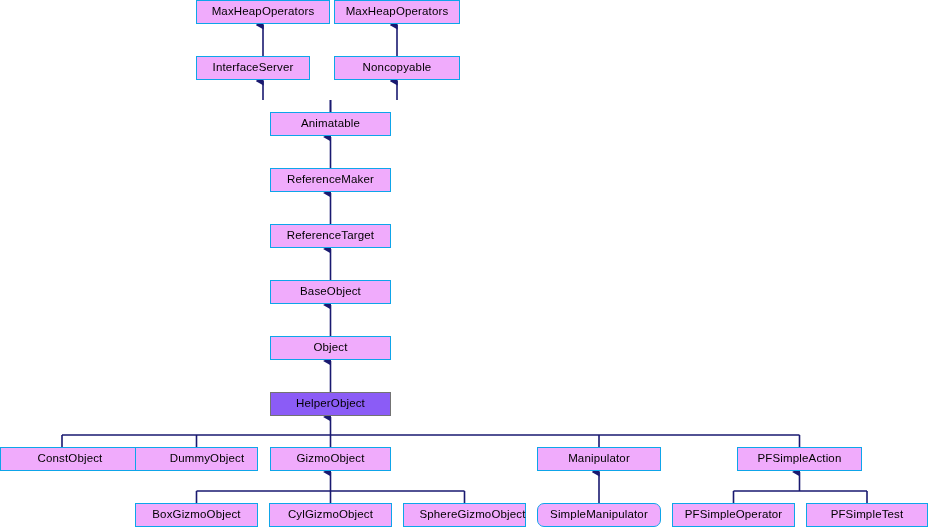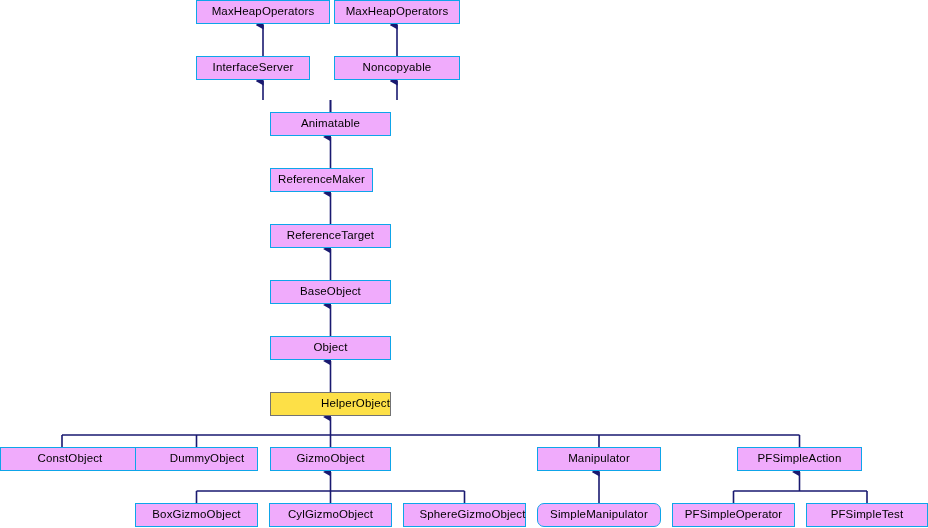--- a/index.html
+++ b/index.html
@@ -33,24 +33,23 @@
     font-size: 11.5px;
     line-height: 1;
     letter-spacing: 0.15px;
     display: flex;
     align-items: center;
     justify-content: center;
     white-space: nowrap;
     cursor: pointer;
   }
   .node.current {
-    background: #fde047;
+    background: #8b5cf6;
     border: 1px solid #737373;
     border-width: 1px;
-    justify-content: flex-end;
   }
   .node .label {
     display: block;
     transform: translateY(-0.5px);
   }
 </style>
 </head>
 <body>
 
 <div id="diagram">
@@ -110,21 +109,21 @@
       </div>
       <div class="node" style="left: 196px; top: 56px; width: 114px; height: 24px;">
         <span class="label">InterfaceServer</span>
       </div>
       <div class="node" style="left: 334px; top: 56px; width: 126px; height: 24px;">
         <span class="label">Noncopyable</span>
       </div>
       <div class="node" style="left: 270px; top: 112px; width: 121px; height: 24px;">
         <span class="label">Animatable</span>
       </div>
-      <div class="node" style="left: 270px; top: 168px; width: 103px; height: 24px;">
+      <div class="node" style="left: 270px; top: 168px; width: 121px; height: 24px;">
         <span class="label">ReferenceMaker</span>
       </div>
       <div class="node" style="left: 270px; top: 224px; width: 121px; height: 24px;">
         <span class="label">ReferenceTarget</span>
       </div>
       <div class="node" style="left: 270px; top: 280px; width: 121px; height: 24px;">
         <span class="label">BaseObject</span>
       </div>
       <div class="node" style="left: 270px; top: 336px; width: 121px; height: 24px;">
         <span class="label">Object</span>

